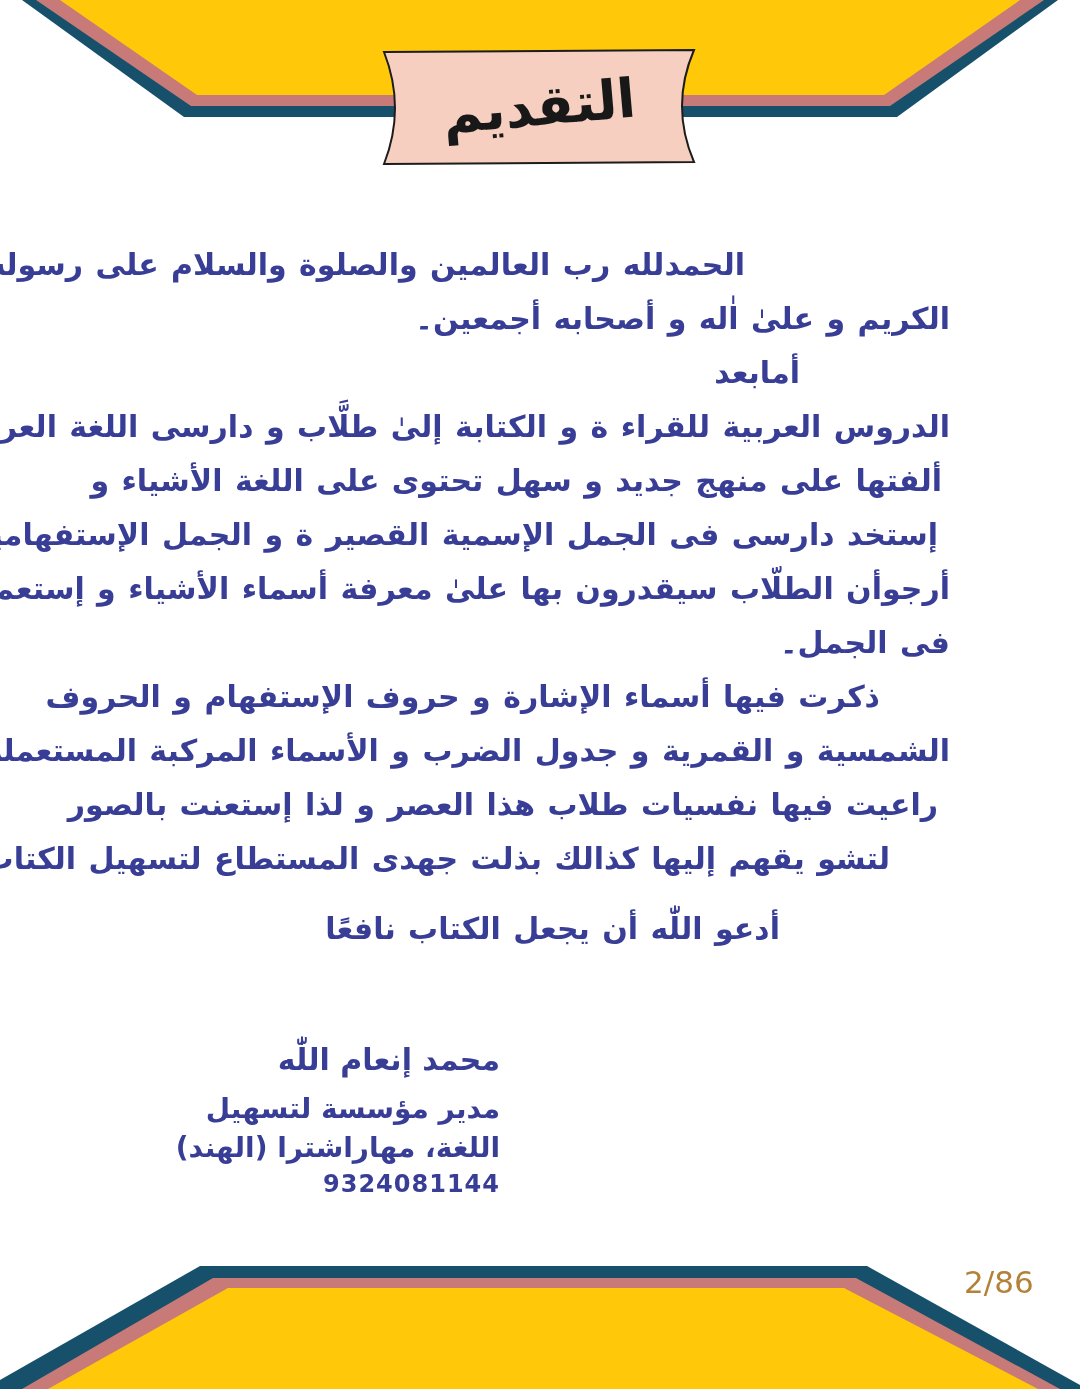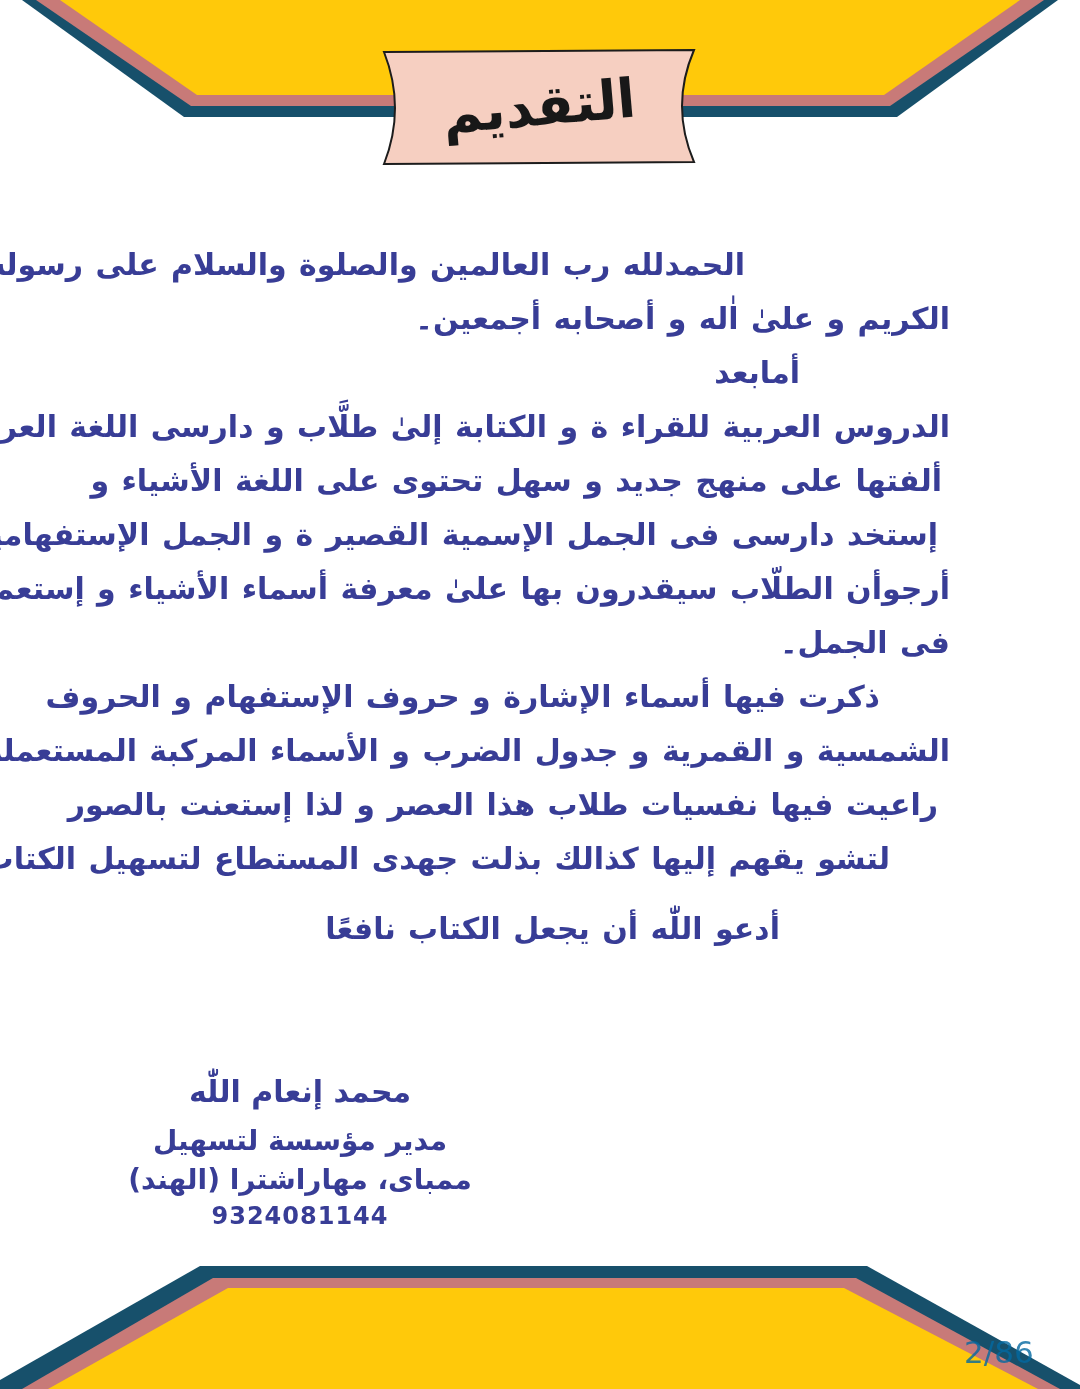--- a/index.html
+++ b/index.html
@@ -51,31 +51,31 @@
   .ln-2{padding-right:150px;}
   .ln-5{padding-right:8px;}
   .ln-6{padding-right:12px;}
   .ln-9{padding-right:70px;}
   .ln-11{padding-right:12px;}
   .ln-12{padding-right:60px;}
   .ln-13{padding-right:170px;margin-top:16px;}
   
   .signature{
     position:absolute;left:100px;top:1036px;width:400px;
-    direction:rtl;text-align:center;
-    color:var(--text);font-weight:bold;margin-top:32px;
+    direction:rtl;
+    color:var(--text);font-weight:bold;
   }
   .sig-name{font-size:30px;height:48px;line-height:48px;}
   .sig-role{font-size:28px;margin-top:8px;}
   .sig-location{font-size:28px;margin-top:6px;}
   .sig-phone{font-size:24px;margin-top:6px;letter-spacing:1px;}
   
   .page-indicator{
-    position:absolute;left:964px;top:1334px;
-    font-size:31px;color:#0369a1;opacity:.8;
+    position:absolute;left:964px;top:1264px;
+    font-size:31px;color:#a16207;opacity:.8;
     z-index:5;font-weight:normal;
   }
 </style>
 </head>
 <body>
 
 <div class="page">
 
   <svg class="band band-top" width="1080" height="220" viewBox="0 0 1080 220" aria-hidden="true">
     <polygon class="poly-teal" points="22,0 1058,0 897,117 184,117"></polygon>
@@ -108,19 +108,19 @@
     <div class="ln ln-9">ذكرت فيها أسماء الإشارة و حروف الإستفهام و الحروف</div>
     <div class="ln ln-10">الشمسية و القمرية و جدول الضرب و الأسماء المركبة المستعملةكثيرًا</div>
     <div class="ln ln-11">راعيت فيها نفسيات طلاب هذا العصر و لذا إستعنت بالصور</div>
     <div class="ln ln-12">لتشو يقهم إليها كذالك بذلت جهدى المستطاع لتسهيل الكتاب ۔</div>
     <div class="ln ln-13">أدعو اللّٰه  أن يجعل الكتاب نافعًا</div>
   </div>
 
   <div class="signature">
     <div class="sig-name">محمد إنعام اللّٰه</div>
     <div class="sig-role">مدير مؤسسة لتسهيل</div>
-    <div class="sig-location">ممباى، مهاراشترا (الهند)</div>
+    <div class="sig-location">اللغة، مهاراشترا (الهند)</div>
     <div class="sig-phone">9324081144</div>
   </div>
 
   <div class="page-indicator">2/86</div>
 
 </div>
 
 </body></html>

